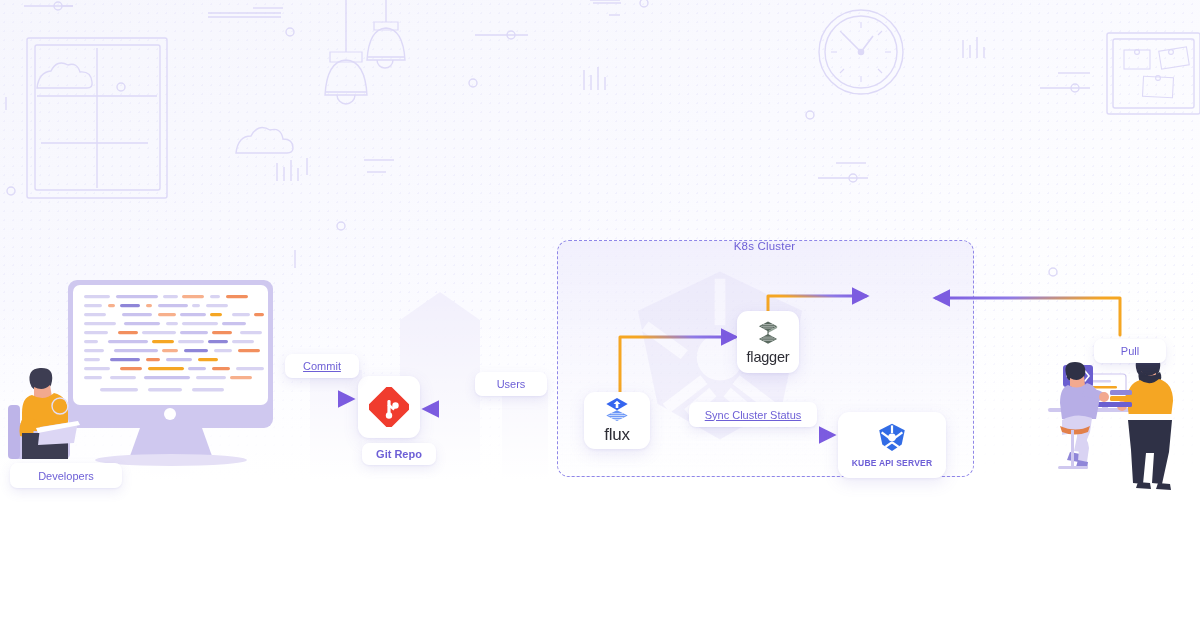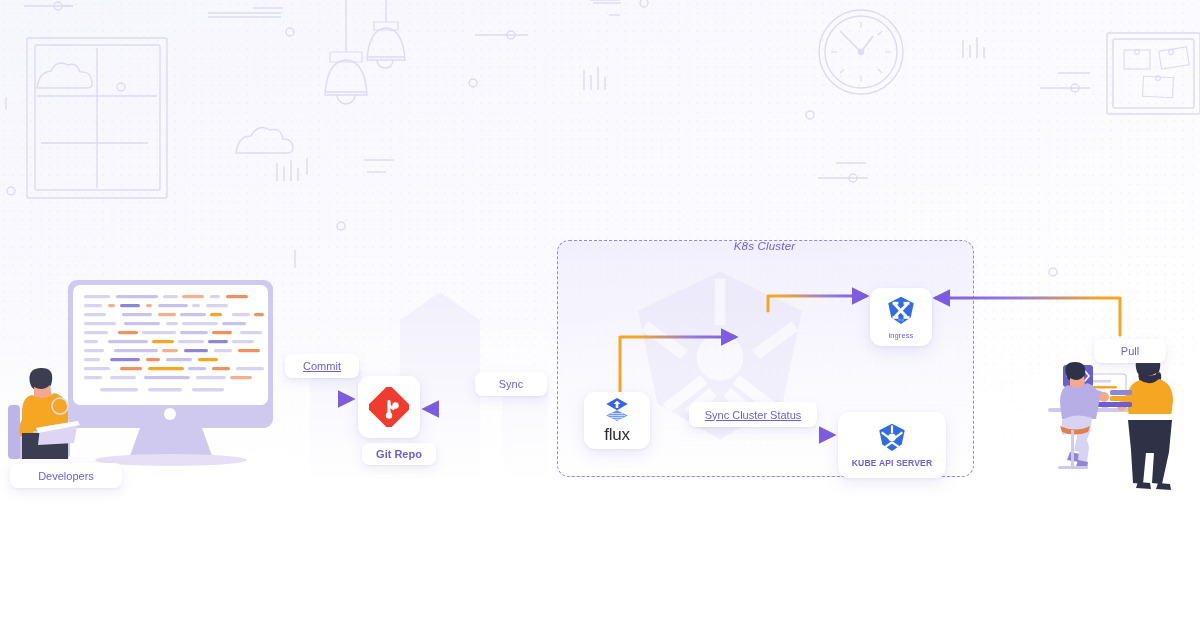--- a/index.html
+++ b/index.html
@@ -23,21 +23,21 @@
   .scene{position:absolute;pointer-events:none;}
 
   
   .cluster{
     position:absolute;left:557px;top:240px;width:415px;height:235px;
     border:1.6px dashed #8f86e8;border-radius:12px;
     background:linear-gradient(180deg,rgba(238,236,252,.75) 0%,rgba(246,245,254,.45) 60%,rgba(252,252,255,.15) 100%);
   }
   .cluster-title{
     position:absolute;left:0;right:0;top:11px;text-align:center;
-    font-size:11.5px;color:#6d5fd6;letter-spacing:.2px;font-style:italic;
+    font-size:11.5px;color:#6d5fd6;letter-spacing:.2px;
   }
   .helm{position:absolute;left:600px;top:268px;width:240px;height:200px;opacity:.30;}
 
   
   .node{
     position:absolute;background:#fff;border-radius:11px;
     box-shadow:0 5px 16px rgba(108,95,200,.13),0 1px 3px rgba(108,95,200,.09);
     display:flex;flex-direction:column;align-items:center;justify-content:center;
   }
   .node .nlabel{font-size:7.5px;color:#6d5fd6;margin-top:2px;letter-spacing:.1px;}
@@ -425,57 +425,59 @@
       <g stroke="#ffffff" stroke-width="1" opacity=".9">
         <line x1="9" y1="23" x2="31" y2="23"></line>
         <line x1="12" y1="25.6" x2="28" y2="25.6"></line>
         <line x1="15" y1="28" x2="25" y2="28"></line>
         <line x1="12" y1="20.5" x2="28" y2="20.5"></line>
       </g>
     </svg>
     <span class="wordmark">flux</span>
   </div>
 
-
-  <div class="node" style="left:870px;top:288px;width:62px;height:58px;">
-    <svg width="34" height="34" viewBox="0 0 40 40">
-      <path d="M20 2 L35 9.6 L31.4 26.4 L20 34 L8.6 26.4 L5 9.6 Z" fill="#326ce5"></path>
-      <g stroke="#ffffff" stroke-width="3.4" stroke-linecap="round" fill="none">
-        <path d="M12.5 11 L26 25"></path>
-        <path d="M27 11 L13.5 25"></path>
-      </g>
-      <g fill="#ffffff">
-        <path d="M10 8 h7 v3.2 h-7z" transform="rotate(0 13 9)"></path>
-        <path d="M23 8 h7 v3.2 h-7z"></path>
-        <path d="M10 24.8 h7 v3.2 h-7z"></path>
-        <path d="M23 24.8 h7 v3.2 h-7z"></path>
-      </g>
-      <text x="20" y="31" font-size="5" fill="#a8c2f2" text-anchor="middle" font-family="Liberation Sans, sans-serif">ing</text>
+  <div class="node" style="left:737px;top:311px;width:62px;height:62px;">
+    <svg width="28" height="28" viewBox="0 0 40 40">
+      <path d="M20 2 L33 9 L20 16 L7 9 Z" fill="#59695f"></path>
+      <path d="M20 16 L33 9 L33 11.5 L20 18.5 Z" fill="#76897c" opacity=".8"></path>
+      <g stroke="#ffffff" stroke-width=".9" opacity=".75">
+        <line x1="10" y1="9" x2="30" y2="9"></line>
+          <line x1="13" y1="6.5" x2="27" y2="6.5"></line>
+        <line x1="13" y1="11.5" x2="27" y2="11.5"></line>
+      </g>
+      <path d="M20 20 L33 27 L20 34 L7 27 Z" fill="#59695f"></path>
+      <g stroke="#ffffff" stroke-width=".9" opacity=".75">
+        <line x1="10" y1="27" x2="30" y2="27"></line>
+          <line x1="13" y1="24.5" x2="27" y2="24.5"></line>
+        <line x1="13" y1="29.5" x2="27" y2="29.5"></line>
+      </g>
+      <path d="M19.2 14 h1.6 v8 h-1.6z" fill="#59695f"></path>
     </svg>
-    <span class="nlabel">ingress</span>
+    <span class="wordmark sm">flagger</span>
   </div>
+
 
   <div class="node" style="left:838px;top:412px;width:108px;height:66px;">
     <svg width="34" height="34" viewBox="0 0 40 40">
       <path d="M20 2 L35 9.6 L31.4 26.4 L20 34 L8.6 26.4 L5 9.6 Z" fill="#326ce5"></path>
       <g fill="#ffffff">
         <circle cx="20" cy="18" r="4.6"></circle>
         <path d="M18.7 4 h2.6 v9 h-2.6z"></path>
         <path d="M31.4 11.2 l1.6 2.1 -9.2 6.6 -1.6-2.1z"></path>
         <path d="M28.6 28.3 l-1.6 2.1 -8-5.8 1.6-2.1z"></path>
         <path d="M11.4 28.3 l1.6 2.1 8-5.8 -1.6-2.1z"></path>
         <path d="M8.6 11.2 l-1.6 2.1 9.2 6.6 1.6-2.1z"></path>
       </g>
     </svg>
     <span class="nlabel big">KUBE API SERVER</span>
   </div>
 
   <div class="pill" style="left:285px;top:354px;width:54px;height:24px;text-decoration:underline;">Commit</div>
 
-  <div class="pill" style="left:475px;top:372px;width:52px;height:24px;">Sync</div>
+  <div class="pill" style="left:475px;top:372px;width:52px;height:24px;">Users</div>
 
   <div class="pill" style="left:689px;top:402px;width:108px;height:25px;text-decoration:underline;">Sync Cluster Status</div>
 
   <div class="pill" style="left:1094px;top:339px;width:52px;height:24px;">Pull</div>
 
   <div class="pill" style="left:10px;top:463px;width:92px;height:25px;">Developers</div>
 
 </div>
 
 </body></html>

